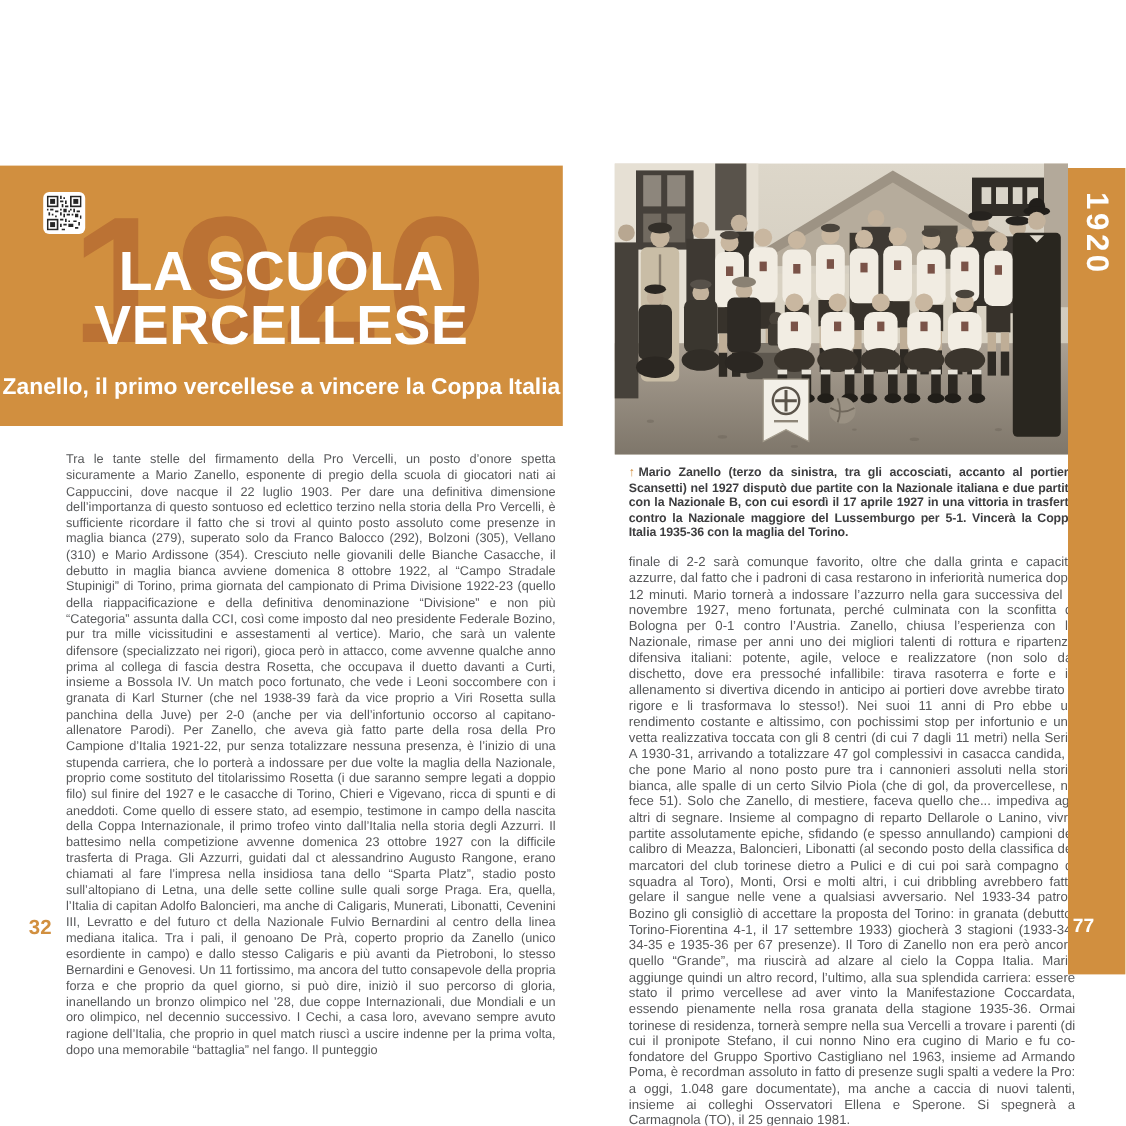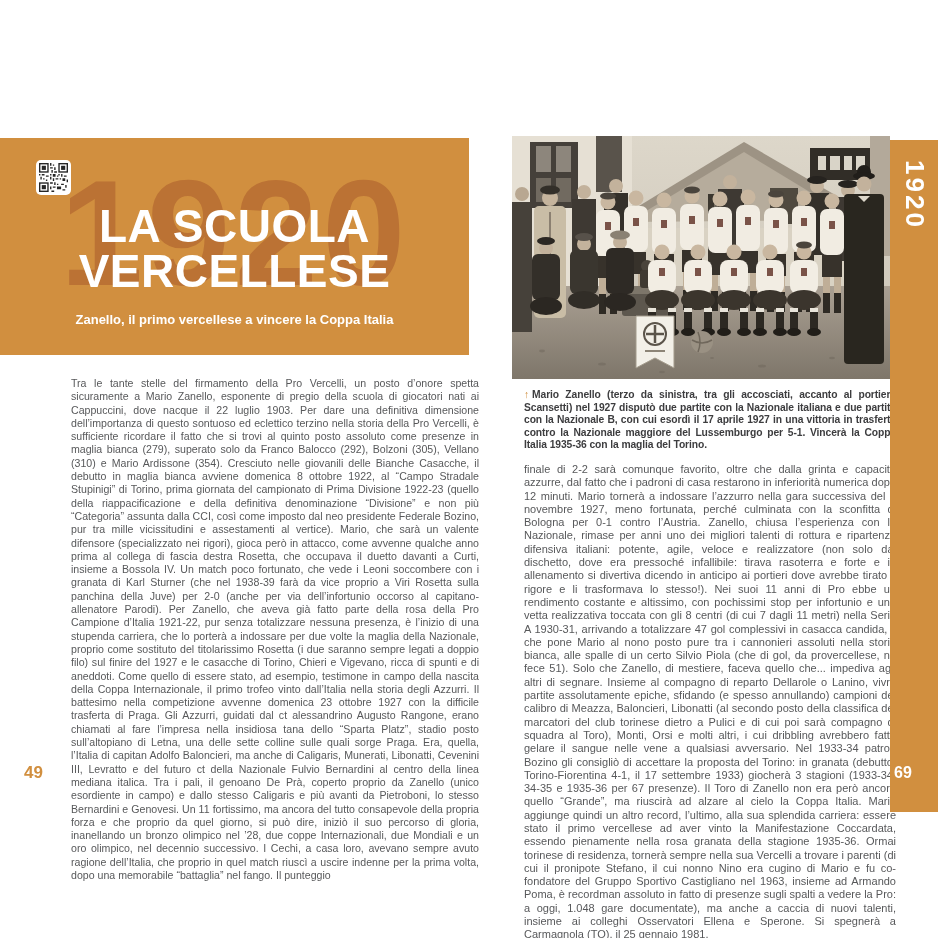--- a/index.html
+++ b/index.html
@@ -37,29 +37,28 @@
   .qr-tile svg{display:block;width:100%;height:100%}
   .title{
     position:absolute;left:0;right:0;top:66px;
     text-align:center;color:#fff;
     font-weight:800;font-size:46px;line-height:45px;
     letter-spacing:.5px;
   }
   .subtitle{
     position:absolute;left:0;right:0;top:174px;
     text-align:center;color:#fff;
-    font-weight:700;font-size:13px;
+    font-weight:700;font-size:19px;
   }
   
   .body-left{
     position:absolute;left:55px;top:377px;width:408px;
     font-size:10.6px;line-height:13.3px;
     color:var(--body-text);
     text-align:justify;
-    margin-left:16px;
   }
   .right-col{
     position:absolute;left:512px;top:389px;width:372px;margin-left:12px;
   }
   .caption{
     font-size:10.3px;line-height:12.6px;
     font-weight:700;
     color:var(--caption-text);
     text-align:justify;
     letter-spacing:-.1px;
@@ -128,21 +127,21 @@
   </div>
   <div class="title">
     <div>LA SCUOLA</div>
     <div>VERCELLESE</div>
   </div>
   <div class="subtitle">Zanello, il primo vercellese a vincere la Coppa Italia</div>
 </div>
 
 <p class="body-left">Tra le tante stelle del firmamento della Pro Vercelli, un posto d’onore spetta sicuramente a Mario Zanello, esponente di pregio della scuola di giocatori nati ai Cappuccini, dove nacque il 22 luglio 1903. Per dare una definitiva dimensione dell’importanza di questo sontuoso ed eclettico terzino nella storia della Pro Vercelli, è sufficiente ricordare il fatto che si trovi al quinto posto assoluto come presenze in maglia bianca (279), superato solo da Franco Balocco (292), Bolzoni (305), Vellano (310) e Mario Ardissone (354). Cresciuto nelle giovanili delle Bianche Casacche, il debutto in maglia bianca avviene domenica 8 ottobre 1922, al “Campo Stradale Stupinigi” di Torino, prima giornata del campionato di Prima Divisione 1922-23 (quello della riappacificazione e della definitiva denominazione “Divisione” e non più “Categoria” assunta dalla CCI, così come imposto dal neo presidente Federale Bozino, pur tra mille vicissitudini e assestamenti al vertice). Mario, che sarà un valente difensore (specializzato nei rigori), gioca però in attacco, come avvenne qualche anno prima al collega di fascia destra Rosetta, che occupava il duetto davanti a Curti, insieme a Bossola IV. Un match poco fortunato, che vede i Leoni soccombere con i granata di Karl Sturner (che nel 1938-39 farà da vice proprio a Viri Rosetta sulla panchina della Juve) per 2-0 (anche per via dell’infortunio occorso al capitano-allenatore Parodi). Per Zanello, che aveva già fatto parte della rosa della Pro Campione d’Italia 1921-22, pur senza totalizzare nessuna presenza, è l’inizio di una stupenda carriera, che lo porterà a indossare per due volte la maglia della Nazionale, proprio come sostituto del titolarissimo Rosetta (i due saranno sempre legati a doppio filo) sul finire del 1927 e le casacche di Torino, Chieri e Vigevano, ricca di spunti e di aneddoti. Come quello di essere stato, ad esempio, testimone in campo della nascita della Coppa Internazionale, il primo trofeo vinto dall’Italia nella storia degli Azzurri. Il battesimo nella competizione avvenne domenica 23 ottobre 1927 con la difficile trasferta di Praga. Gli Azzurri, guidati dal ct alessandrino Augusto Rangone, erano chiamati al fare l’impresa nella insidiosa tana dello “Sparta Platz”, stadio posto sull’altopiano di Letna, una delle sette colline sulle quali sorge Praga. Era, quella, l’Italia di capitan Adolfo Baloncieri, ma anche di Caligaris, Munerati, Libonatti, Cevenini III, Levratto e del futuro ct della Nazionale Fulvio Bernardini al centro della linea mediana italica. Tra i pali, il genoano De Prà, coperto proprio da Zanello (unico esordiente in campo) e dallo stesso Caligaris e più avanti da Pietroboni, lo stesso Bernardini e Genovesi. Un 11 fortissimo, ma ancora del tutto consapevole della propria forza e che proprio da quel giorno, si può dire, iniziò il suo percorso di gloria, inanellando un bronzo olimpico nel ’28, due coppe Internazionali, due Mondiali e un oro olimpico, nel decennio successivo. I Cechi, a casa loro, avevano sempre avuto ragione dell’Italia, che proprio in quel match riuscì a uscire indenne per la prima volta, dopo una memorabile “battaglia” nel fango. Il punteggio</p>
 
-<div class="page-num-left">49</div>
+<div class="page-num-left">32</div>
 
 <div class="photo">
   <svg viewBox="0 0 378 243" preserveAspectRatio="none">
     <defs>
       <linearGradient id="g-sky" x1="0" y1="0" x2="0" y2="1">
         <stop offset="0" stop-color="#ddd7ca"></stop>
           <stop offset="1" stop-color="#c9c2b4"></stop>
       </linearGradient>
       <linearGradient id="g-ground" x1="0" y1="0" x2="0" y2="1">
         <stop offset="0" stop-color="#aaa093"></stop>
@@ -406,14 +405,14 @@
   </svg>
 </div>
 
 <div class="right-col">
   <p class="caption"><span class="arrow">↑</span><b>Mario Zanello</b><span> (terzo da sinistra, tra gli accosciati, accanto al portiere Scansetti) nel 1927 disputò due partite con la Nazionale italiana e due partite con la Nazionale B, con cui esordì il 17 aprile 1927 in una vittoria in trasferta contro la Nazionale maggiore del Lussemburgo per 5-1. Vincerà la Coppa Italia 1935-36 con la maglia del Torino.</span></p>
   <p class="body-right">finale di 2-2 sarà comunque favorito, oltre che dalla grinta e capacità azzurre, dal fatto che i padroni di casa restarono in inferiorità numerica dopo 12 minuti. Mario tornerà a indossare l’azzurro nella gara successiva del 6 novembre 1927, meno fortunata, perché culminata con la sconfitta di Bologna per 0-1 contro l’Austria. Zanello, chiusa l’esperienza con la Nazionale, rimase per anni uno dei migliori talenti di rottura e ripartenza difensiva italiani: potente, agile, veloce e realizzatore (non solo dal dischetto, dove era pressoché infallibile: tirava rasoterra e forte e in allenamento si divertiva dicendo in anticipo ai portieri dove avrebbe tirato il rigore e li trasformava lo stesso!). Nei suoi 11 anni di Pro ebbe un rendimento costante e altissimo, con pochissimi stop per infortunio e una vetta realizzativa toccata con gli 8 centri (di cui 7 dagli 11 metri) nella Serie A 1930-31, arrivando a totalizzare 47 gol complessivi in casacca candida, il che pone Mario al nono posto pure tra i cannonieri assoluti nella storia bianca, alle spalle di un certo Silvio Piola (che di gol, da provercellese, ne fece 51). Solo che Zanello, di mestiere, faceva quello che... impediva agli altri di segnare. Insieme al compagno di reparto Dellarole o Lanino, vivrà partite assolutamente epiche, sfidando (e spesso annullando) campioni del calibro di Meazza, Baloncieri, Libonatti (al secondo posto della classifica dei marcatori del club torinese dietro a Pulici e di cui poi sarà compagno di squadra al Toro), Monti, Orsi e molti altri, i cui dribbling avrebbero fatto gelare il sangue nelle vene a qualsiasi avversario. Nel 1933-34 patron Bozino gli consigliò di accettare la proposta del Torino: in granata (debutto: Torino-Fiorentina 4-1, il 17 settembre 1933) giocherà 3 stagioni (1933-34, 34-35 e 1935-36 per 67 presenze). Il Toro di Zanello non era però ancora quello “Grande”, ma riuscirà ad alzare al cielo la Coppa Italia. Mario aggiunge quindi un altro record, l’ultimo, alla sua splendida carriera: essere stato il primo vercellese ad aver vinto la Manifestazione Coccardata, essendo pienamente nella rosa granata della stagione 1935-36. Ormai torinese di residenza, tornerà sempre nella sua Vercelli a trovare i parenti (di cui il pronipote Stefano, il cui nonno Nino era cugino di Mario e fu co-fondatore del Gruppo Sportivo Castigliano nel 1963, insieme ad Armando Poma, è recordman assoluto in fatto di presenze sugli spalti a vedere la Pro: a oggi, 1.048 gare documentate), ma anche a caccia di nuovi talenti, insieme ai colleghi Osservatori Ellena e Sperone. Si spegnerà a Carmagnola (TO), il 25 gennaio 1981.</p>
 </div>
 
 <div class="tab">
   <div class="tab-year">1920</div>
-  <div class="page-num-right">69</div>
+  <div class="page-num-right">77</div>
 </div>
 
 </body></html>

